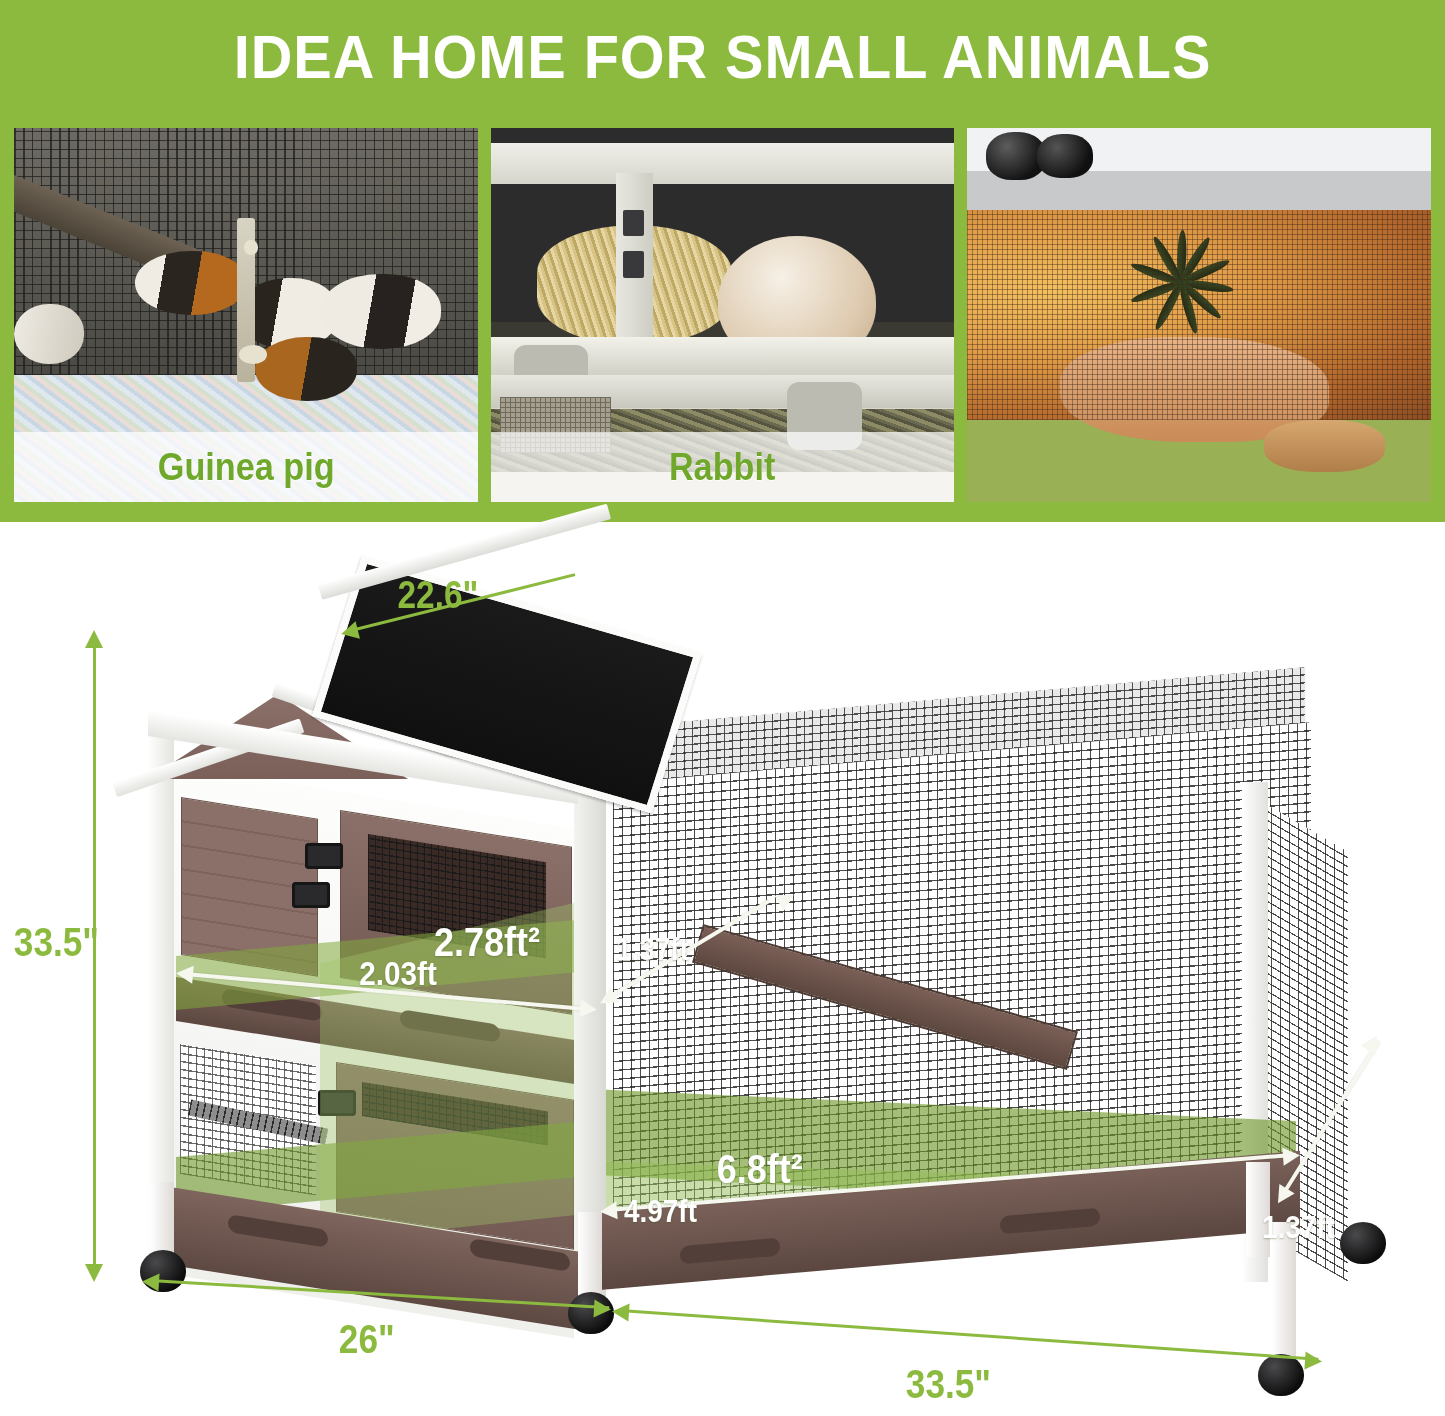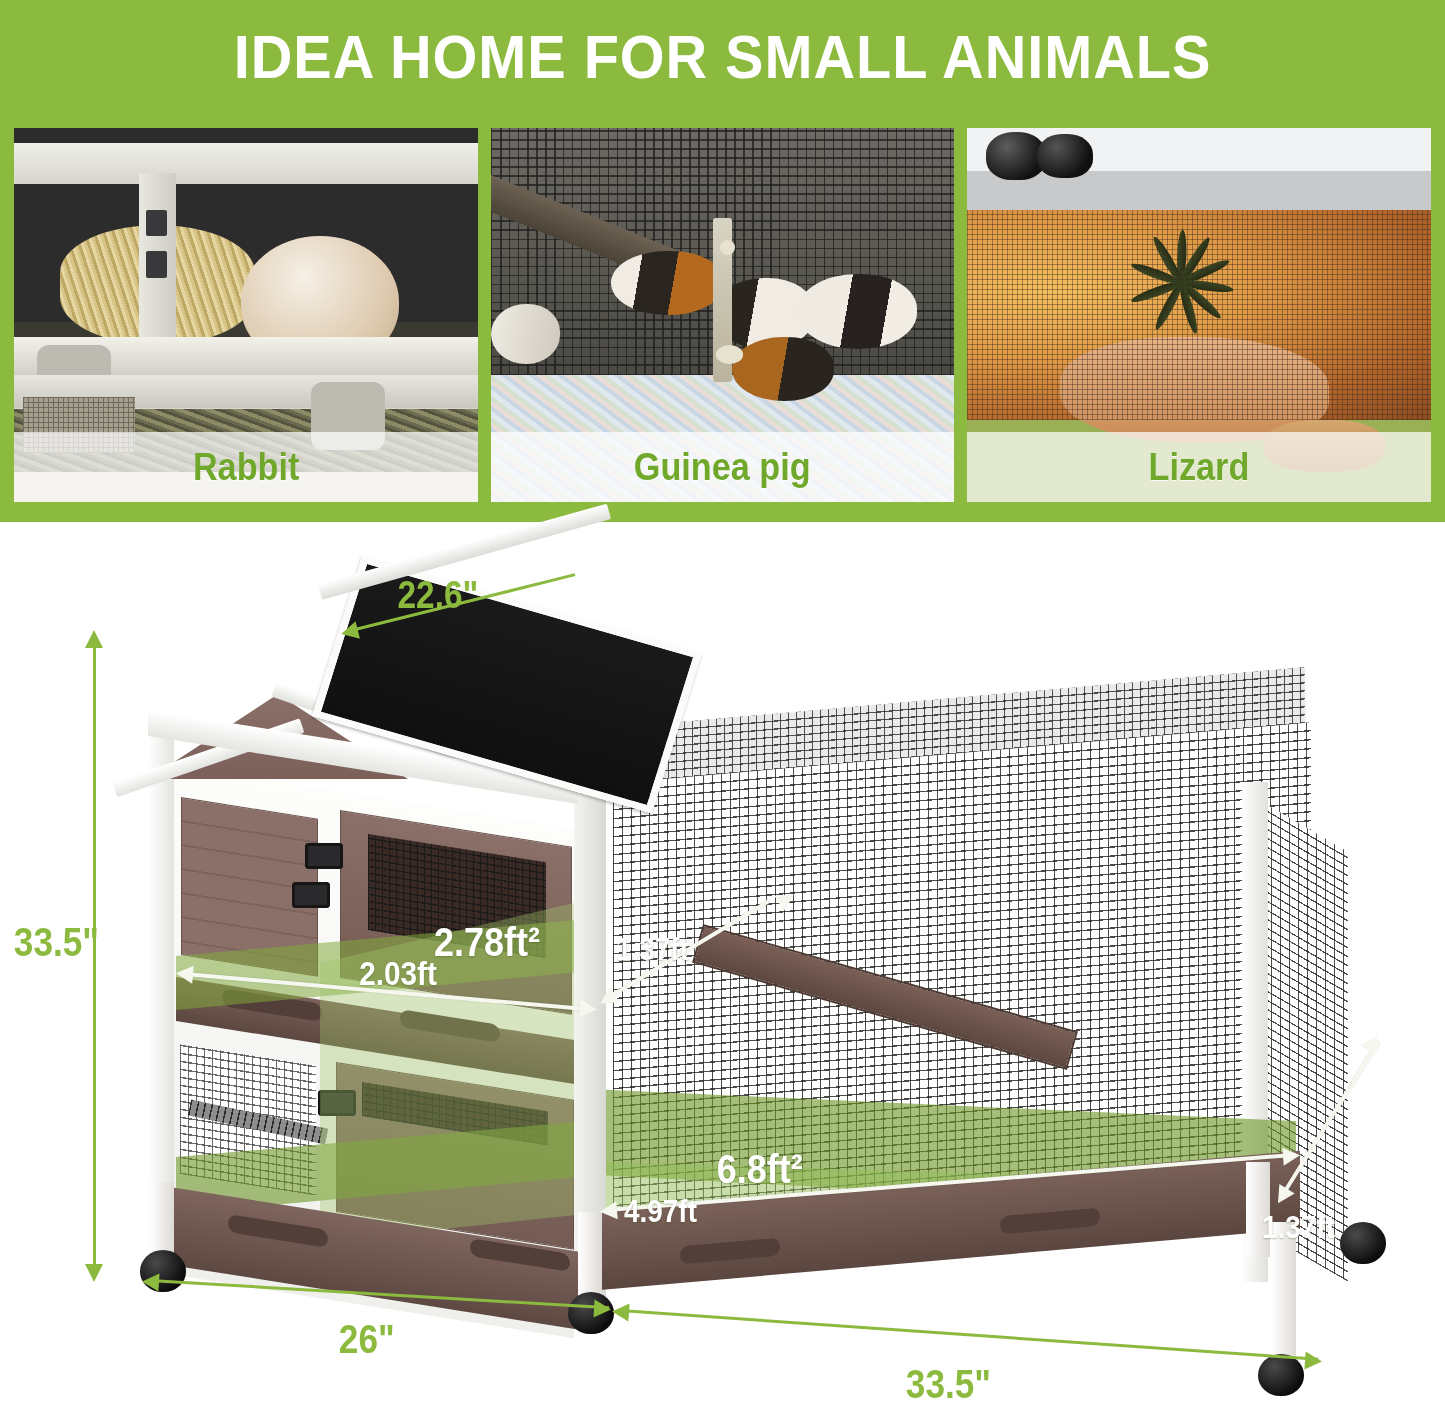--- a/index.html
+++ b/index.html
@@ -276,58 +276,58 @@
 <body>
 
 <div id="header-band">
 
   <div id="page-title">IDEA HOME FOR SMALL ANIMALS</div>
 
   <div id="photo-strip">
 
     <div class="photo-card">
       <div class="photo-art">
+        <div class="ph2-bg"></div>
+        <div class="ph2-bedding"></div>
+        <div class="ph2-mesh"></div>
+        <div class="ph2-ramp"></div>
+        <div class="ph2-gp" style="left:26%;top:33%;width:24%;height:17%;background:linear-gradient(100deg,#f0ece3 0 26%,#2b2520 26% 55%,#b5691f 55% 100%);"></div>
+        <div class="ph2-gp" style="left:48%;top:40%;width:22%;height:19%;background:linear-gradient(100deg,#2a241f 0 40%,#f0ece3 40% 100%);"></div>
+        <div class="ph2-gp" style="left:66%;top:39%;width:26%;height:20%;background:linear-gradient(100deg,#efebe2 0 42%,#272220 42% 72%,#f1ede5 72% 100%);"></div>
+        <div class="ph2-gp" style="left:52%;top:56%;width:22%;height:17%;background:linear-gradient(100deg,#a9661f 0 50%,#2a241f 50% 100%);"></div>
+        <div class="ph2-gp" style="left:0%;top:47%;width:15%;height:16%;background:linear-gradient(100deg,#efece4,#cfc9bd);"></div>
+        <div class="ph2-toy"></div>
+        <div class="ph2-toy-ball" style="left:49.5%;top:30%;width:3.2%;height:4%;"></div>
+        <div class="ph2-toy-ball" style="left:48.5%;top:58%;width:6%;height:5%;"></div>
+      </div>
+      <div class="photo-label-strip">
+        <span class="photo-label">Guinea pig</span>
+      </div>
+    </div>
+
+    <div class="photo-card">
+      <div class="photo-art">
         <div class="ph1-bg"></div>
         <div class="ph1-shelf-top"></div>
         <div class="ph1-hay"></div>
         <div class="ph1-rabbit-body"></div>
         <div class="ph1-ear" style="left:68%;top:30%;transform:rotate(14deg);"></div>
         <div class="ph1-ear" style="left:78%;top:32%;transform:rotate(26deg);"></div>
         <div class="ph1-post"></div>
         <div class="ph1-lock" style="left:28.5%;top:22%;"></div>
         <div class="ph1-lock" style="left:28.5%;top:33%;"></div>
         <div class="ph1-hay2"></div>
         <div class="ph1-rail"></div>
         <div class="ph1-slot" style="left:5%;top:58%;"></div>
         <div class="ph1-rail2"></div>
         <div class="ph1-slot" style="left:64%;top:68%;"></div>
         <div class="ph1-mesh"></div>
       </div>
       <div class="photo-label-strip">
         <span class="photo-label">Rabbit</span>
-      </div>
-    </div>
-
-    <div class="photo-card">
-      <div class="photo-art">
-        <div class="ph2-bg"></div>
-        <div class="ph2-bedding"></div>
-        <div class="ph2-mesh"></div>
-        <div class="ph2-ramp"></div>
-        <div class="ph2-gp" style="left:26%;top:33%;width:24%;height:17%;background:linear-gradient(100deg,#f0ece3 0 26%,#2b2520 26% 55%,#b5691f 55% 100%);"></div>
-        <div class="ph2-gp" style="left:48%;top:40%;width:22%;height:19%;background:linear-gradient(100deg,#2a241f 0 40%,#f0ece3 40% 100%);"></div>
-        <div class="ph2-gp" style="left:66%;top:39%;width:26%;height:20%;background:linear-gradient(100deg,#efebe2 0 42%,#272220 42% 72%,#f1ede5 72% 100%);"></div>
-        <div class="ph2-gp" style="left:52%;top:56%;width:22%;height:17%;background:linear-gradient(100deg,#a9661f 0 50%,#2a241f 50% 100%);"></div>
-        <div class="ph2-gp" style="left:0%;top:47%;width:15%;height:16%;background:linear-gradient(100deg,#efece4,#cfc9bd);"></div>
-        <div class="ph2-toy"></div>
-        <div class="ph2-toy-ball" style="left:49.5%;top:30%;width:3.2%;height:4%;"></div>
-        <div class="ph2-toy-ball" style="left:48.5%;top:58%;width:6%;height:5%;"></div>
-      </div>
-      <div class="photo-label-strip">
-        <span class="photo-label">Guinea pig</span>
       </div>
     </div>
 
 
     <div class="photo-card">
       <div class="photo-art">
         <div class="ph4-bg"></div>
         <div class="ph4-glow"></div>
         <div class="ph4-plant">
           <div class="ph4-leaf" style="transform:rotate(-88deg);"></div>
@@ -341,23 +341,20 @@
           <div class="ph4-leaf" style="transform:rotate(200deg);"></div>
           <div class="ph4-leaf" style="transform:rotate(240deg);"></div>
         </div>
         <div class="ph4-lizard"></div>
         <div class="ph4-bowl"></div>
         <div class="ph4-mesh"></div>
         <div class="ph4-lid"></div>
         <div class="ph4-lamp"></div>
         <div class="ph4-lamp2"></div>
       </div>
-      <div class="photo-label-strip">
-        <span class="photo-label">Lizard</span>
-      </div>
     </div>
 
   </div>
 </div>
 
 <div id="diagram">
 
   <div id="run-top-frame"></div>
   <div id="run-top-mesh"></div>
   <div id="run-body"></div>

